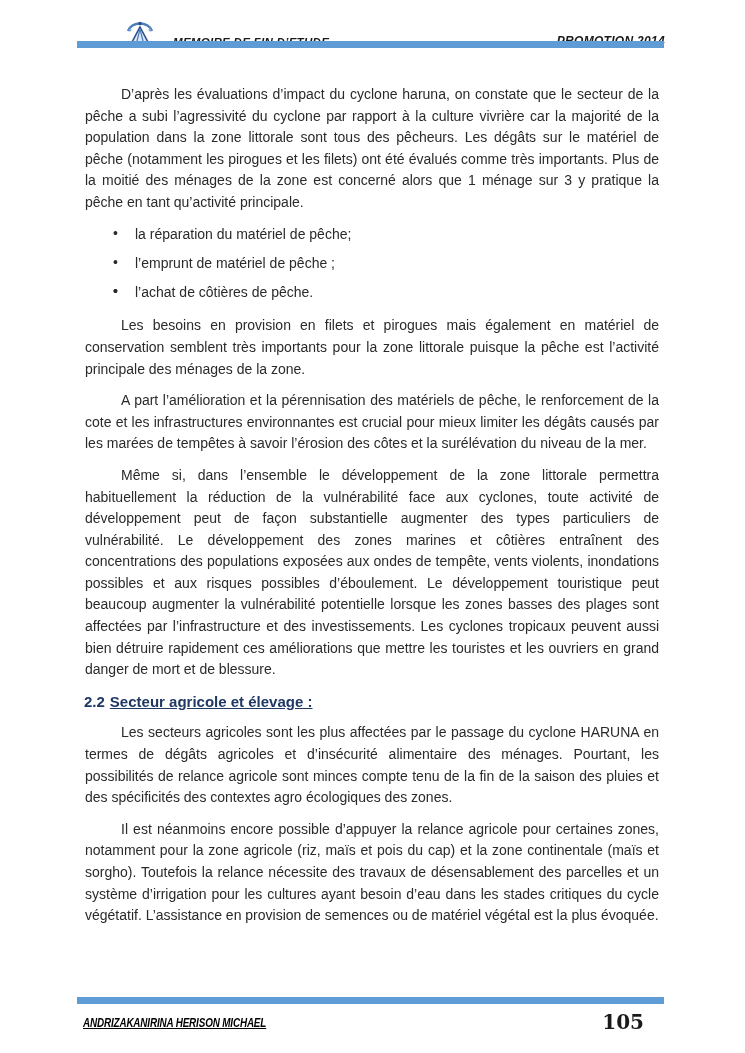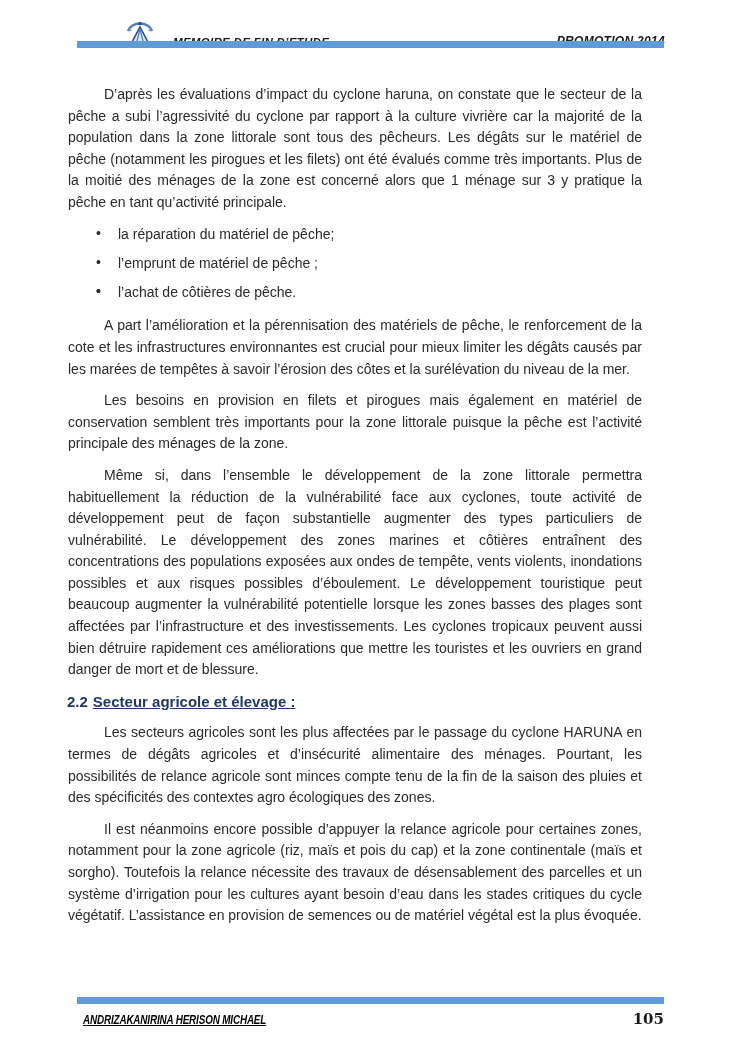--- a/index.html
+++ b/index.html
@@ -62,21 +62,21 @@
     height: 7px;
     background: #5f9cd6;
   }
   .rule-top { top: 41px; }
   .rule-bottom { top: 997px; }
 
   
   .content {
     position: absolute;
     top: 84px;
-    left: 68px;
+    left: 85px;
     width: 574px;
     font-size: 14px;
     line-height: 21.6px;
     text-align: justify;
   }
   .content p {
     margin: 0 0 10px 0;
     text-indent: 36px;
   }
   ul.bullets {
@@ -125,23 +125,23 @@
     font-weight: bold;
     font-style: italic;
     text-decoration: underline;
     letter-spacing: -0.2px;
     color: #000000;
     transform: scaleX(0.76);
     transform-origin: left top;
     white-space: nowrap;
   }
   .footer-pagenum {
-    margin-right: 0;
+    margin-right: 20px;
     font-family: "DejaVu Serif", serif;
-    font-size: 15px;
+    font-size: 20px;
     font-weight: bold;
     color: #1a1a1a;
   }
 </style>
 </head>
 <body>
 
 <div class="page">
 
   <div class="header">
@@ -164,22 +164,22 @@
   <div class="content">
     <p>D’après les évaluations d’impact du cyclone haruna, on constate que le secteur de la pêche a subi l’agressivité du cyclone par rapport à la culture vivrière car la majorité de la population dans la zone littorale sont tous des pêcheurs. Les dégâts sur le matériel de pêche (notamment les pirogues et les filets) ont été évalués comme très importants. Plus de la moitié des ménages de la zone est concerné alors que 1 ménage sur 3 y pratique la pêche en tant qu’activité principale.</p>
 
     <ul class="bullets">
       <li><span class="dot">•</span><span>la réparation du matériel de pêche;</span></li>
       <li><span class="dot">•</span><span>l’emprunt de matériel de pêche ;</span></li>
       <li><span class="dot">•</span></li>
       <li><span class="dot">•</span><span>l’achat de côtières de pêche.</span></li>
     </ul>
 
+    <p>Les besoins en provision en filets et pirogues mais également en matériel de conservation semblent très importants pour la zone littorale puisque la pêche est l’activité principale des ménages de la zone.</p>
     <p>A part l’amélioration et la pérennisation des matériels de pêche, le renforcement de la cote et les infrastructures environnantes est crucial pour mieux limiter les dégâts causés par les marées de tempêtes à savoir l’érosion des côtes et la surélévation du niveau de la mer.</p>
-    <p>Les besoins en provision en filets et pirogues mais également en matériel de conservation semblent très importants pour la zone littorale puisque la pêche est l’activité principale des ménages de la zone.</p>
     <p>Même si, dans l’ensemble le développement de la zone littorale  permettra habituellement la réduction de la vulnérabilité face aux cyclones, toute activité de développement peut de façon substantielle augmenter des types particuliers de vulnérabilité. Le développement des zones marines et côtières entraînent des concentrations des populations exposées aux ondes de tempête, vents violents, inondations possibles et aux risques possibles d’éboulement. Le développement touristique peut beaucoup augmenter la vulnérabilité potentielle lorsque les zones basses des plages sont affectées par l’infrastructure et des investissements. Les cyclones tropicaux peuvent aussi bien détruire rapidement ces améliorations que mettre les touristes et les ouvriers en grand danger de mort et de blessure.</p>
 
     <h2 class="heading">
       <span class="hnum">2.2</span><span class="htext">Secteur agricole et élevage :</span>
     </h2>
 
     <p>Les secteurs agricoles sont les plus affectées par le passage du cyclone HARUNA en termes de dégâts agricoles et d’insécurité alimentaire des ménages. Pourtant, les possibilités de relance agricole sont minces compte tenu de la fin de la saison des pluies et des spécificités des contextes agro écologiques des zones.</p>
     <p>Il est néanmoins encore possible d’appuyer la relance agricole pour certaines zones, notamment pour la zone agricole (riz, maïs et pois du cap) et la zone continentale (maïs et sorgho). Toutefois la relance nécessite des travaux de désensablement des parcelles et un système d’irrigation pour les cultures ayant besoin d’eau dans les stades critiques du cycle végétatif. L’assistance en provision de semences ou de matériel végétal est la plus évoquée.</p>
   </div>
 

